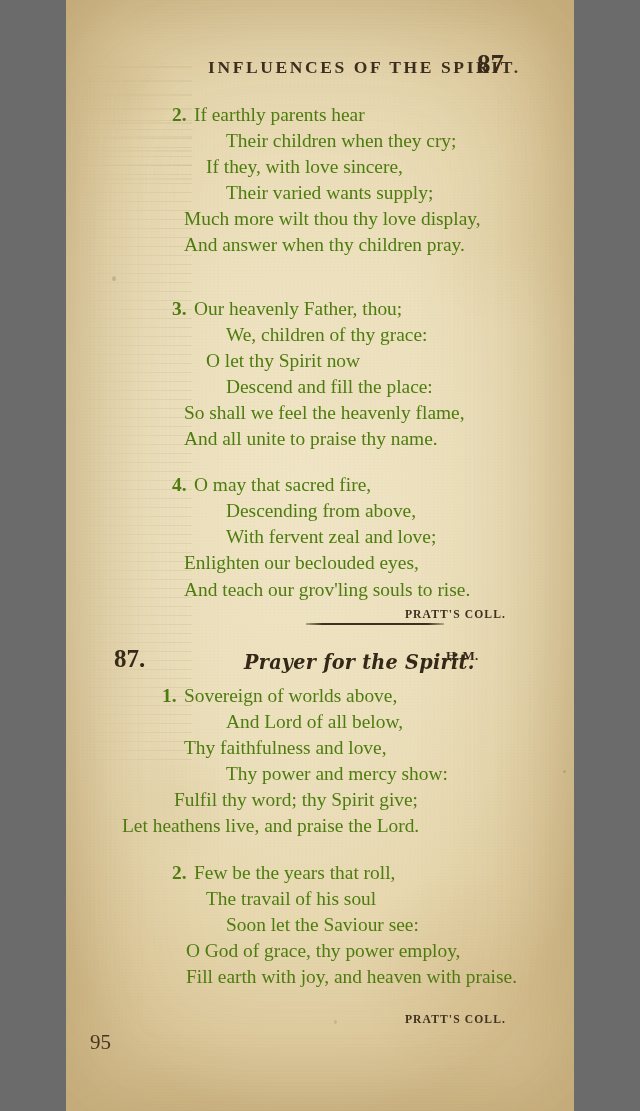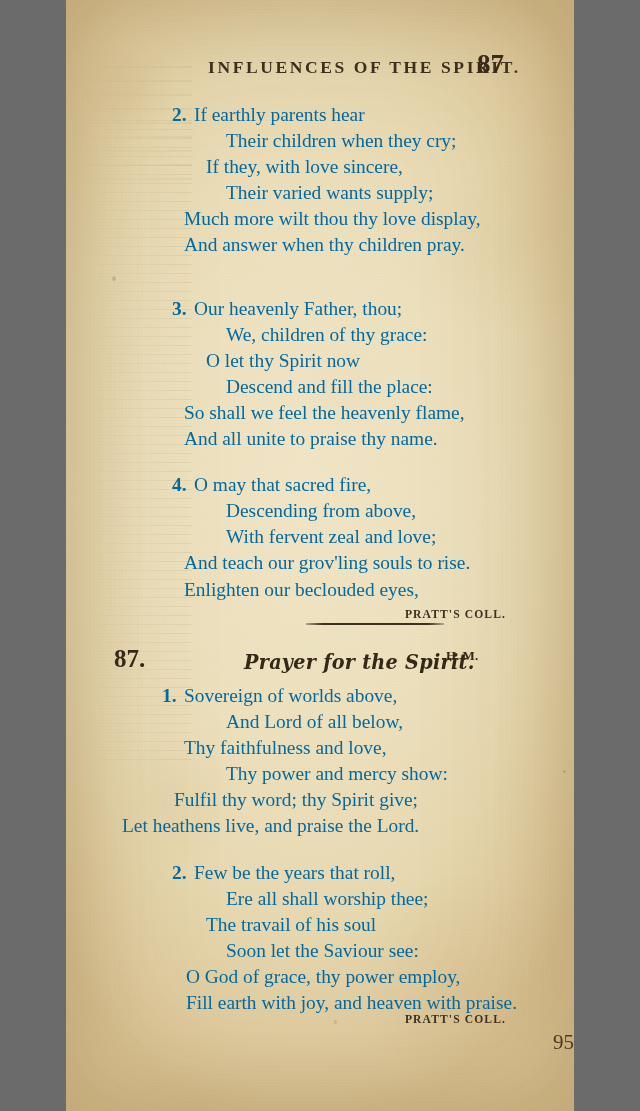--- a/index.html
+++ b/index.html
@@ -123,21 +123,21 @@
     color: #332719;
   }
 
   
   .hymn { position: absolute; left: 0; right: 0; }
   .stanza { margin: 0 0 4px 0; }
   .vline {
     font-size: 19.4px;
     line-height: 26.1px;
     white-space: pre;
-    color: #0369a1;
+    color: #4d7c0f;
   }
   
   .i0 { padding-left: 128px; }   
   .i1 { padding-left: 160px; }   
   .i2 { padding-left: 140px; }   
   .i3 { padding-left: 118px; }   
 
   .vnum {
     display: inline-block;
     width: 22px;
@@ -196,21 +196,21 @@
     top: 3px;
     font-size: 13px;
     font-weight: 600;
     color: #33271a;
     white-space: nowrap;
   }
 
   .folio {
     position: absolute;
     left: 0; right: 0;
-    text-align: right;
+    text-align: left;
     font-size: 21px;
     color: #3a2d1d;
   }
   .folio span { padding-left: 24px; }
 
   
   .inkblur { filter: blur(.18px); }
 </style>
 </head>
 <body>
@@ -252,22 +252,22 @@
         <div class="vline i2">O let thy Spirit now</div>
         <div class="vline i1">Descend and fill the place:</div>
         <div class="vline i3">So shall we feel the heavenly flame,</div>
         <div class="vline i3">And all unite to praise thy name.</div>
       </div>
 
       <div class="stanza" style="margin-top:20px;">
         <div class="vline i0"><span class="vnum">4.</span><span>O may that sacred fire,</span></div>
         <div class="vline i1">Descending from above,</div>
         <div class="vline i1">With fervent zeal and love;</div>
+        <div class="vline i3">Enlighten our beclouded eyes,</div>
         <div class="vline i3">And teach our grov'ling souls to rise.</div>
-        <div class="vline i3">Enlighten our beclouded eyes,</div>
       </div>
     </div>
 
     <div class="attrib" style="top:608px;">PRATT'S COLL.</div>
 
     <div class="rule" style="left:240px;top:623px;width:138px;"></div>
 
     <div class="hymn-head" style="top:645px;">
       <div class="hymn-number">87.</div>
       <div class="hymn-title-gothic">Prayer for the Spirit.</div>
@@ -280,21 +280,20 @@
         <div class="vline i3"><span class="vnum">1.</span><span>Sovereign of worlds above,</span></div>
         <div class="vline i1">And Lord of all below,</div>
         <div class="vline i3">Thy faithfulness and love,</div>
         <div class="vline i1">Thy power and mercy show:</div>
         <div class="vline" style="padding-left:108px;">Fulfil thy word; thy Spirit give;</div>
         <div class="vline" style="padding-left:56px;">Let heathens live, and praise the Lord.</div>
       </div>
 
       <div class="stanza" style="margin-top:20px;">
         <div class="vline i0"><span class="vnum">2.</span><span>Few be the years that roll,</span></div>
-        <div class="vline i1">Ere all shall worship thee;</div>
         <div class="vline i2">The travail of his soul</div>
         <div class="vline i1">Soon let the Saviour see:</div>
         <div class="vline" style="padding-left:120px;">O God of grace, thy power employ,</div>
         <div class="vline" style="padding-left:120px;">Fill earth with joy, and heaven with praise.</div>
       </div>
     </div>
 
     <div class="attrib" style="top:1013px;">PRATT'S COLL.</div>
 
     <div class="folio" style="top:1030px;">

